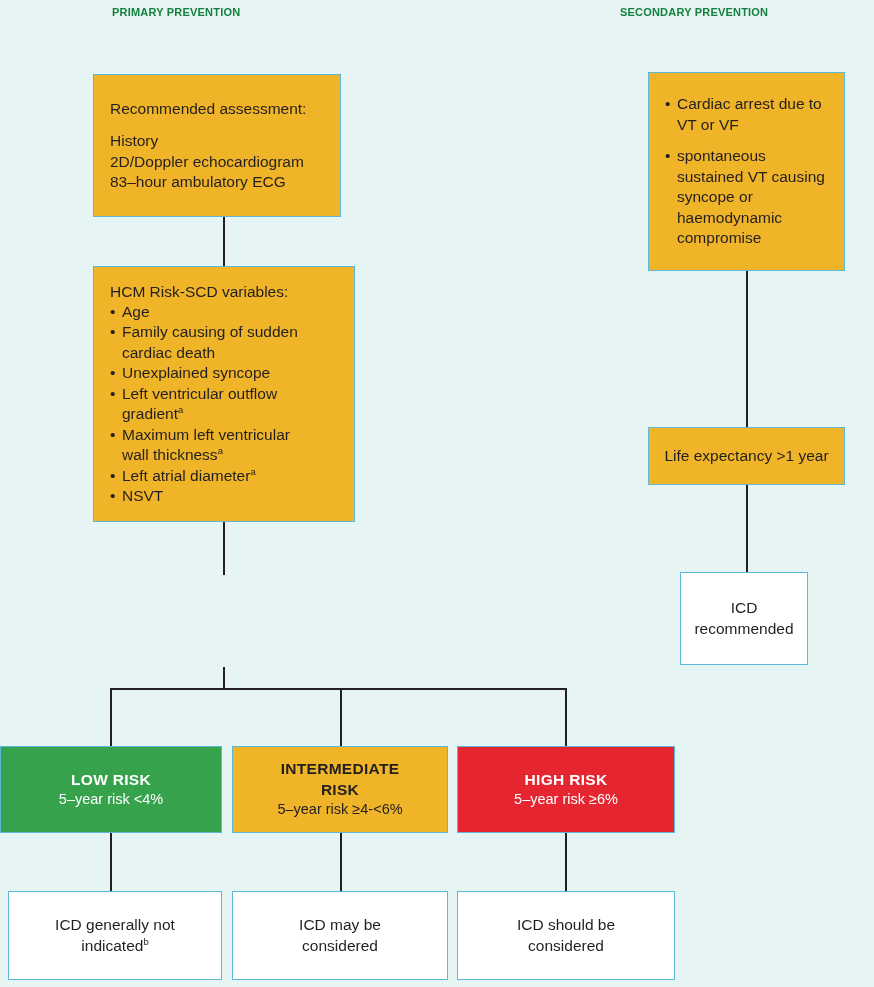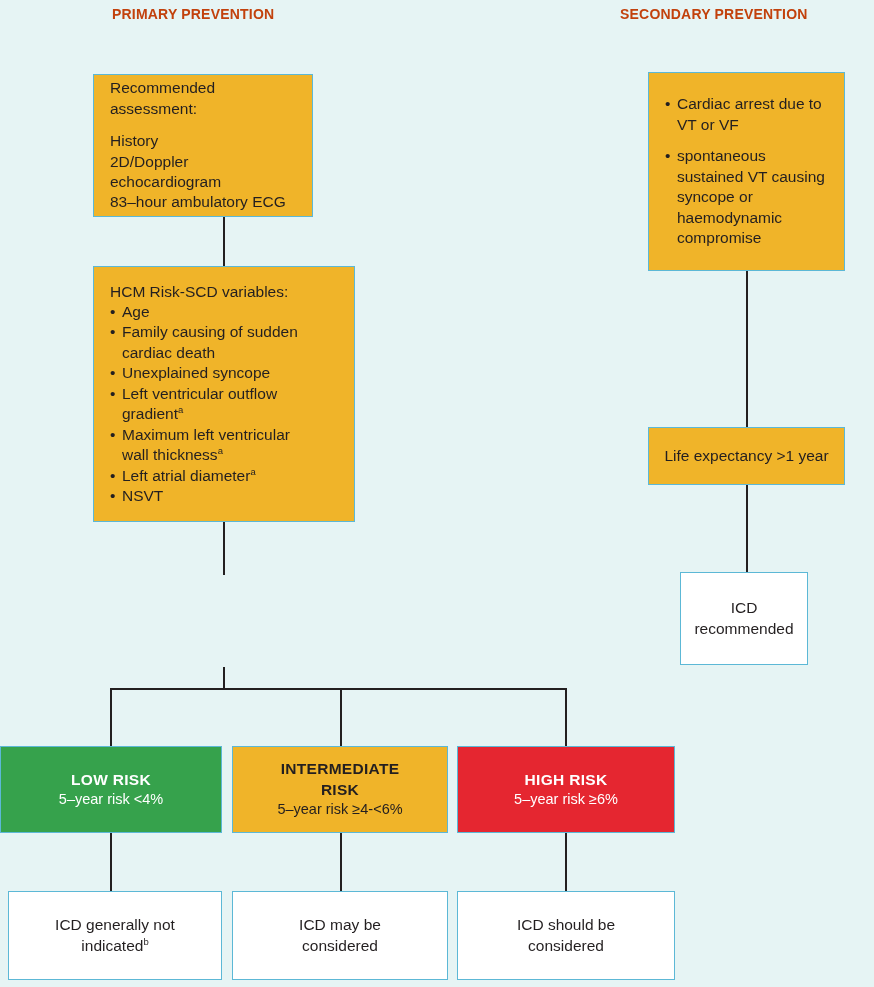--- a/index.html
+++ b/index.html
@@ -15,23 +15,23 @@
   }
   #canvas {
     position: relative;
     width: 874px;
     height: 987px;
     background: #e6f4f4;
   }
   .hdr {
     position: absolute;
     font-weight: bold;
-    font-size: 14px;
+    font-size: 11px;
     letter-spacing: 0.2px;
-    color: #c2410c;
+    color: #15803d;
     white-space: nowrap;
   }
   .box {
     position: absolute;
     box-sizing: border-box;
     border: 1.5px solid #5cb8d6;
     color: #231f20;
     display: flex;
     flex-direction: column;
     justify-content: center;
@@ -72,21 +72,21 @@
   sup { font-size: 9.5px; vertical-align: super; line-height: 0; }
 </style>
 </head>
 <body>
 
 <div id="canvas">
 
   <div class="hdr" style="left:112px; top:6px;">PRIMARY PREVENTION</div>
   <div class="hdr" style="left:620px; top:6px;">SECONDARY PREVENTION</div>
 
-  <div class="box yellow leftal pad-lr" style="left:93px; top:74px; width:220px; height:143px;">
+  <div class="box yellow leftal pad-lr" style="left:93px; top:74px; width:248px; height:143px;">
     <div>Recommended assessment:</div>
     <div class="blank"></div>
     <div>History</div>
     <div>2D/Doppler echocardiogram</div>
     <div>83–hour ambulatory ECG</div>
   </div>
 
   <div class="line vline" style="left:223px; top:217px; height:49px;"></div>
 
   <div class="box yellow leftal pad-lr" style="left:93px; top:266px; width:262px; height:256px;">

